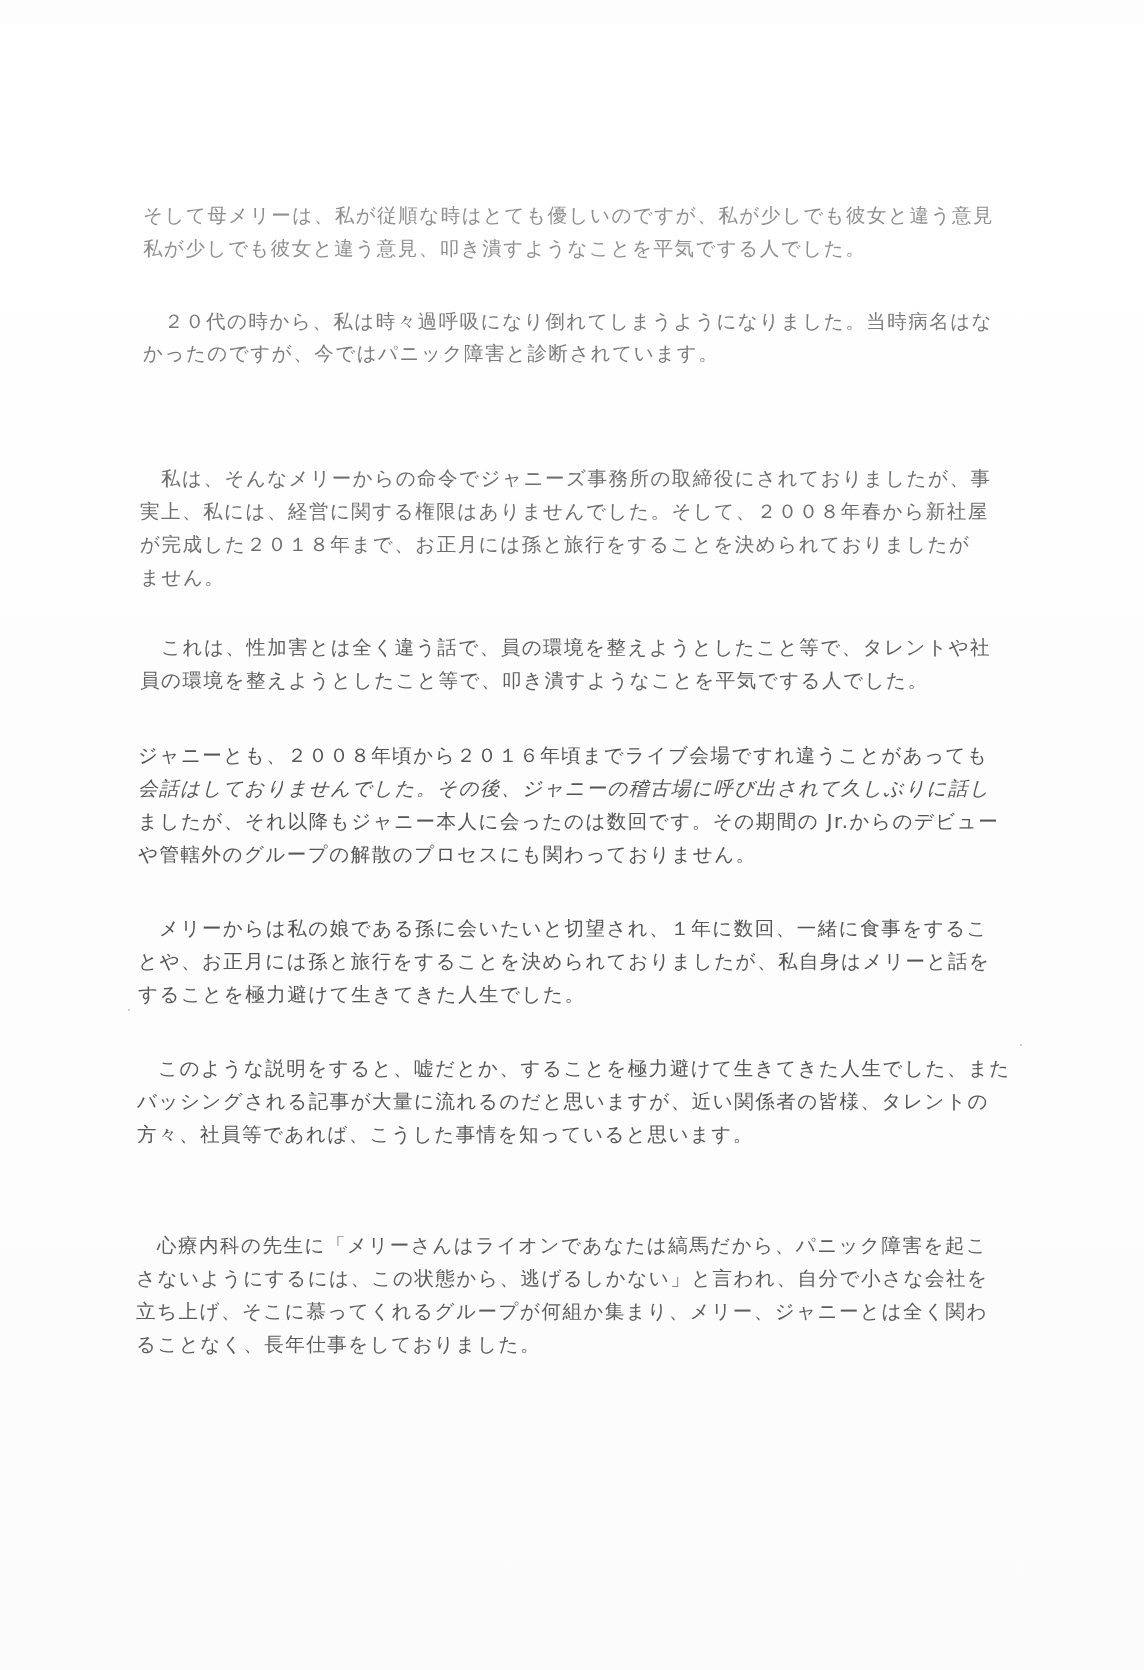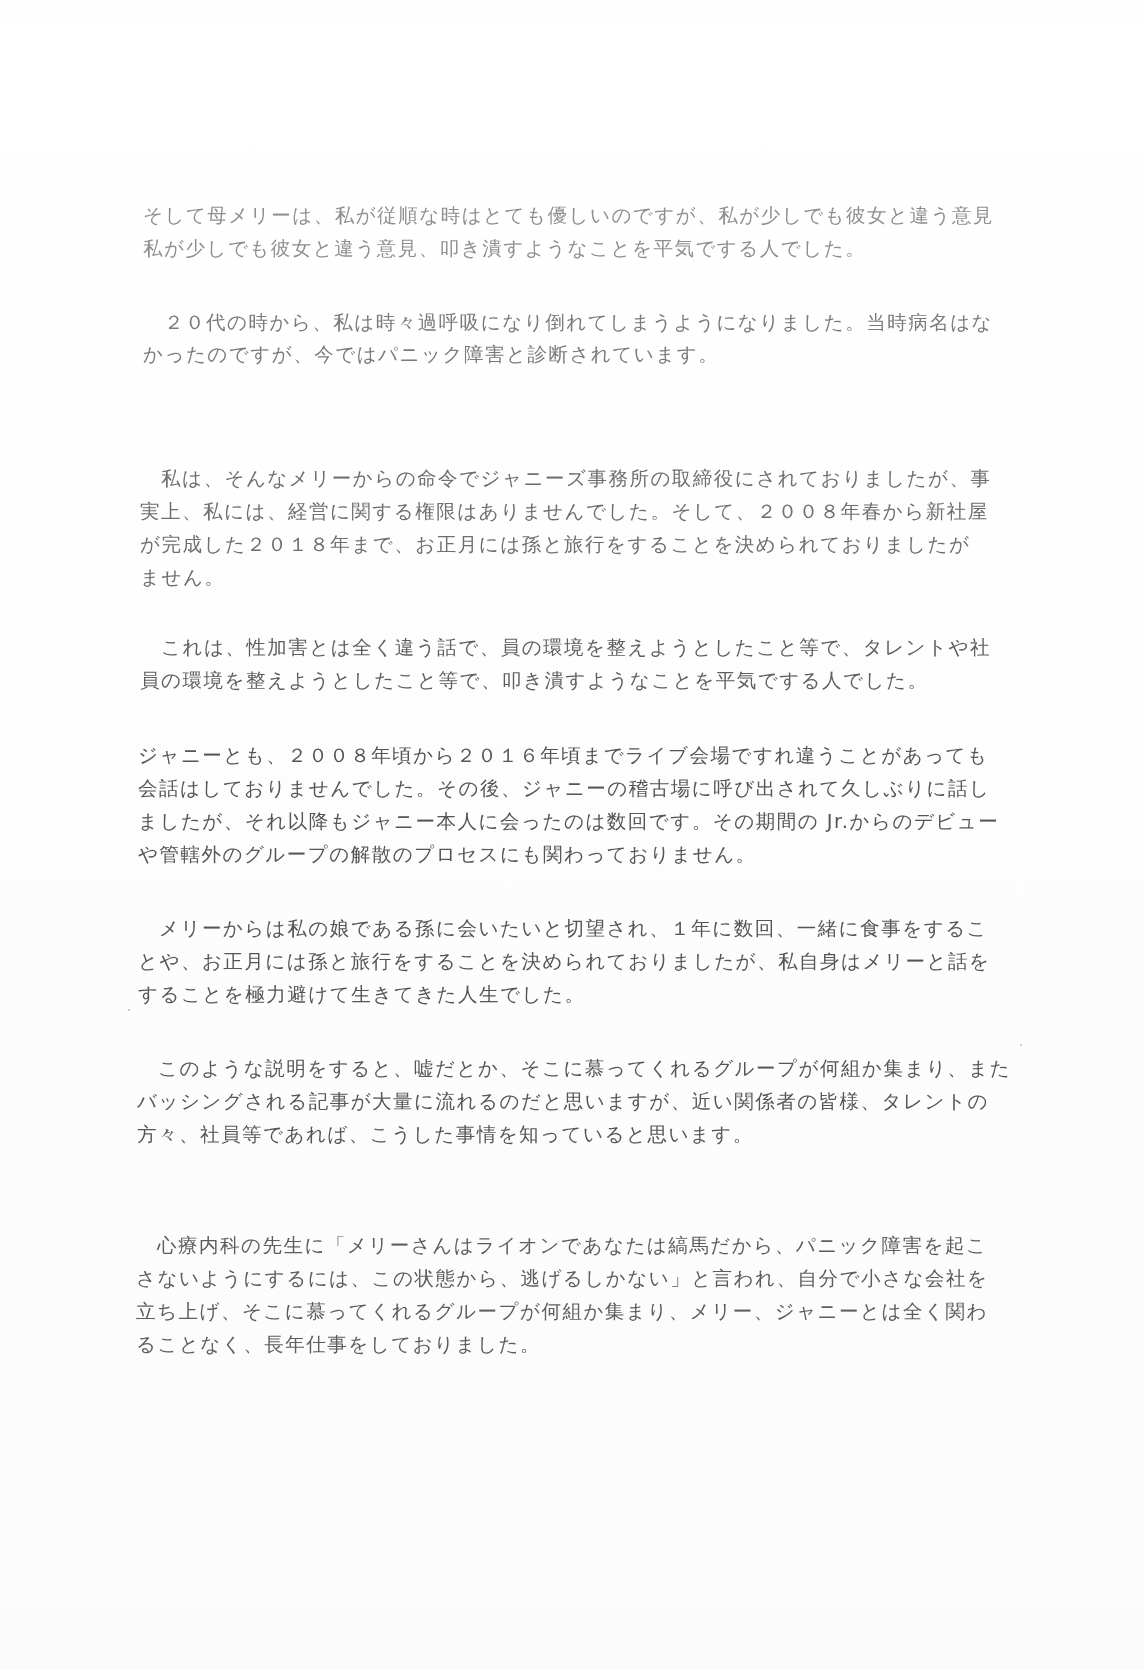--- a/index.html
+++ b/index.html
@@ -25,21 +25,21 @@
       margin-top: 20px;
     }
     .line {
       position: absolute;
       font-size: 19.5px;
       line-height: 24px;
       white-space: nowrap;
       letter-spacing: 1.5px;
     }
     .p1 { color: #8e8e8e; }
-    .p2 { color: #7a7a7a; }
+    .p2 { color: #7a7a7a; font-family: Liberation Mono, monospace; }
     .p3 { color: #6e6e6e; }
     .p4 { color: #5e5e5e; }
     .p5 { color: #555555; text-align: center; }
     .p6 { color: #555555; }
     .p7 { color: #565656; }
     .p8 { color: #5c5c5c; }
     .speck {
       position: absolute;
       width: 2px; height: 2px;
       background: #bdbdbd;
@@ -68,33 +68,33 @@
     <div class="line p3" style="left:140px; top:542px;">ません。</div>
   </div>
 
   <div>
     <div class="line p4" style="left:140px; top:612px;">　これは、性加害とは全く違う話で、員の環境を整えようとしたこと等で、タレントや社</div>
     <div class="line p4" style="left:140px; top:645px;">員の環境を整えようとしたこと等で、叩き潰すようなことを平気でする人でした。</div>
   </div>
 
   <div>
     <div class="line p5" style="left:138px; top:720px;">ジャニーとも、２００８年頃から２０１６年頃までライブ会場ですれ違うことがあっても</div>
-    <div class="line p5" style="left:138px; top:753px;">会話はしておりませんでした。その後、ジャニーの稽古場に呼び出されて久しぶりに話し</div>
+    <div class="line p5" style="left:138px; top:753px;font-style:italic;">会話はしておりませんでした。その後、ジャニーの稽古場に呼び出されて久しぶりに話し</div>
     <div class="line p5" style="left:138px; top:786px;">ましたが、それ以降もジャニー本人に会ったのは数回です。その期間の Jr.からのデビュー</div>
     <div class="line p5" style="left:138px; top:819px;">や管轄外のグループの解散のプロセスにも関わっておりません。</div>
   </div>
 
   <div>
     <div class="line p6" style="left:138px; top:893px;">　メリーからは私の娘である孫に会いたいと切望され、１年に数回、一緒に食事をするこ</div>
     <div class="line p6" style="left:138px; top:926px;">とや、お正月には孫と旅行をすることを決められておりましたが、私自身はメリーと話を</div>
     <div class="line p6" style="left:138px; top:959px;">することを極力避けて生きてきた人生でした。</div>
   </div>
 
   <div>
-    <div class="line p7" style="left:137px; top:1033px;">　このような説明をすると、嘘だとか、そこに慕ってくれるグループが何組か集まり、また</div>
+    <div class="line p7" style="left:137px; top:1033px;">　このような説明をすると、嘘だとか、することを極力避けて生きてきた人生でした、また</div>
     <div class="line p7" style="left:137px; top:1066px;">バッシングされる記事が大量に流れるのだと思いますが、近い関係者の皆様、タレントの</div>
     <div class="line p7" style="left:137px; top:1099px;">方々、社員等であれば、こうした事情を知っていると思います。</div>
   </div>
 
   <div>
     <div class="line p8" style="left:136px; top:1210px;">　心療内科の先生に「メリーさんはライオンであなたは縞馬だから、パニック障害を起こ</div>
     <div class="line p8" style="left:136px; top:1243px;">さないようにするには、この状態から、逃げるしかない」と言われ、自分で小さな会社を</div>
     <div class="line p8" style="left:136px; top:1276px;">立ち上げ、そこに慕ってくれるグループが何組か集まり、メリー、ジャニーとは全く関わ</div>
     <div class="line p8" style="left:136px; top:1309px;">ることなく、長年仕事をしておりました。</div>
   </div>

